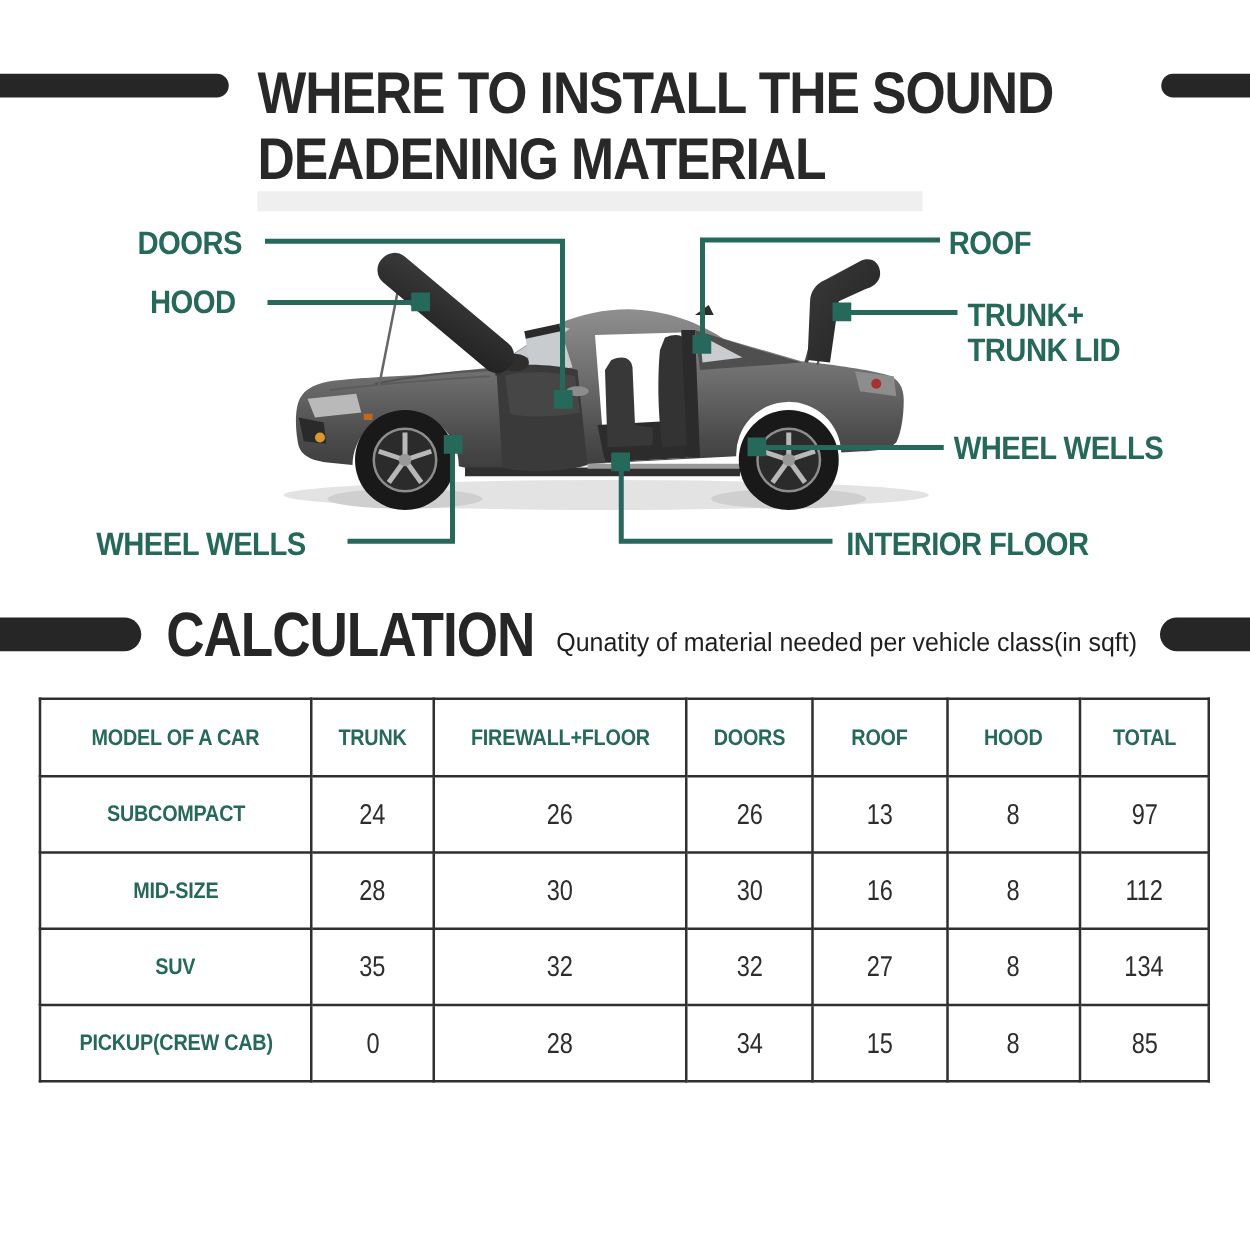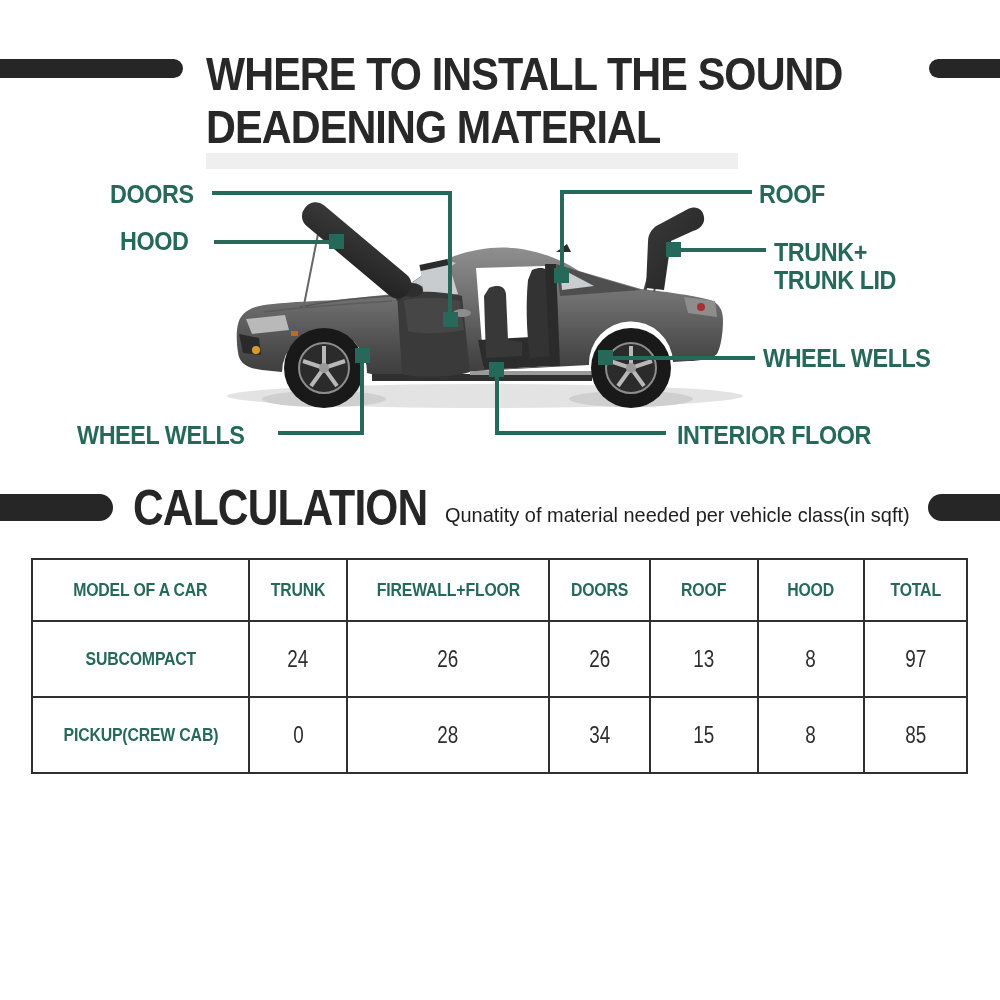--- a/index.html
+++ b/index.html
@@ -32,21 +32,21 @@
                 font-size:50px;letter-spacing:-1px;white-space:nowrap;
                 transform:scaleX(.85);transform-origin:left top;}
   .calc-subtitle{position:absolute;left:445px;top:503px;color:#1e1e1e;font-size:21px;
                  white-space:nowrap;transform:scaleX(.95);transform-origin:left top;}
 
   
   .calc-table{position:absolute;left:31px;top:558px;width:937px;border-collapse:collapse;
               background:#fff;}
   .calc-table th,.calc-table td{border:2px solid #2f2f2f;text-align:center;vertical-align:middle;padding:0;}
   .calc-table thead tr{height:62px;}
-  .calc-table tbody tr{height:76px;}
+  .calc-table tbody tr{height:61px;}
   .hdr span,.model span{display:inline-block;transform:scaleX(.88);color:#26695A;
        font-weight:bold;font-size:18px;letter-spacing:-.2px;white-space:nowrap;}
   .num span{display:inline-block;transform:scaleX(.82);color:#2d2d2d;font-size:23px;
        font-weight:400;white-space:nowrap;}
 </style>
 </head>
 <body>
 
 <div class="page">
 
@@ -223,20 +223,38 @@
       <tr>
         <td class="model"><span>SUBCOMPACT</span></td>
         <td class="num"><span>24</span></td>
         <td class="num"><span>26</span></td>
         <td class="num"><span>26</span></td>
         <td class="num"><span>13</span></td>
         <td class="num"><span>8</span></td>
         <td class="num"><span>97</span></td>
       </tr>
       <tr>
+        <td class="model"><span>MID-SIZE</span></td>
+        <td class="num"><span>28</span></td>
+        <td class="num"><span>30</span></td>
+        <td class="num"><span>30</span></td>
+        <td class="num"><span>16</span></td>
+        <td class="num"><span>8</span></td>
+        <td class="num"><span>112</span></td>
+      </tr>
+      <tr>
+        <td class="model"><span>SUV</span></td>
+        <td class="num"><span>35</span></td>
+        <td class="num"><span>32</span></td>
+        <td class="num"><span>32</span></td>
+        <td class="num"><span>27</span></td>
+        <td class="num"><span>8</span></td>
+        <td class="num"><span>134</span></td>
+      </tr>
+      <tr>
         <td class="model"><span>PICKUP(CREW CAB)</span></td>
         <td class="num"><span>0</span></td>
         <td class="num"><span>28</span></td>
         <td class="num"><span>34</span></td>
         <td class="num"><span>15</span></td>
         <td class="num"><span>8</span></td>
         <td class="num"><span>85</span></td>
       </tr>
     </tbody>
   </table>

